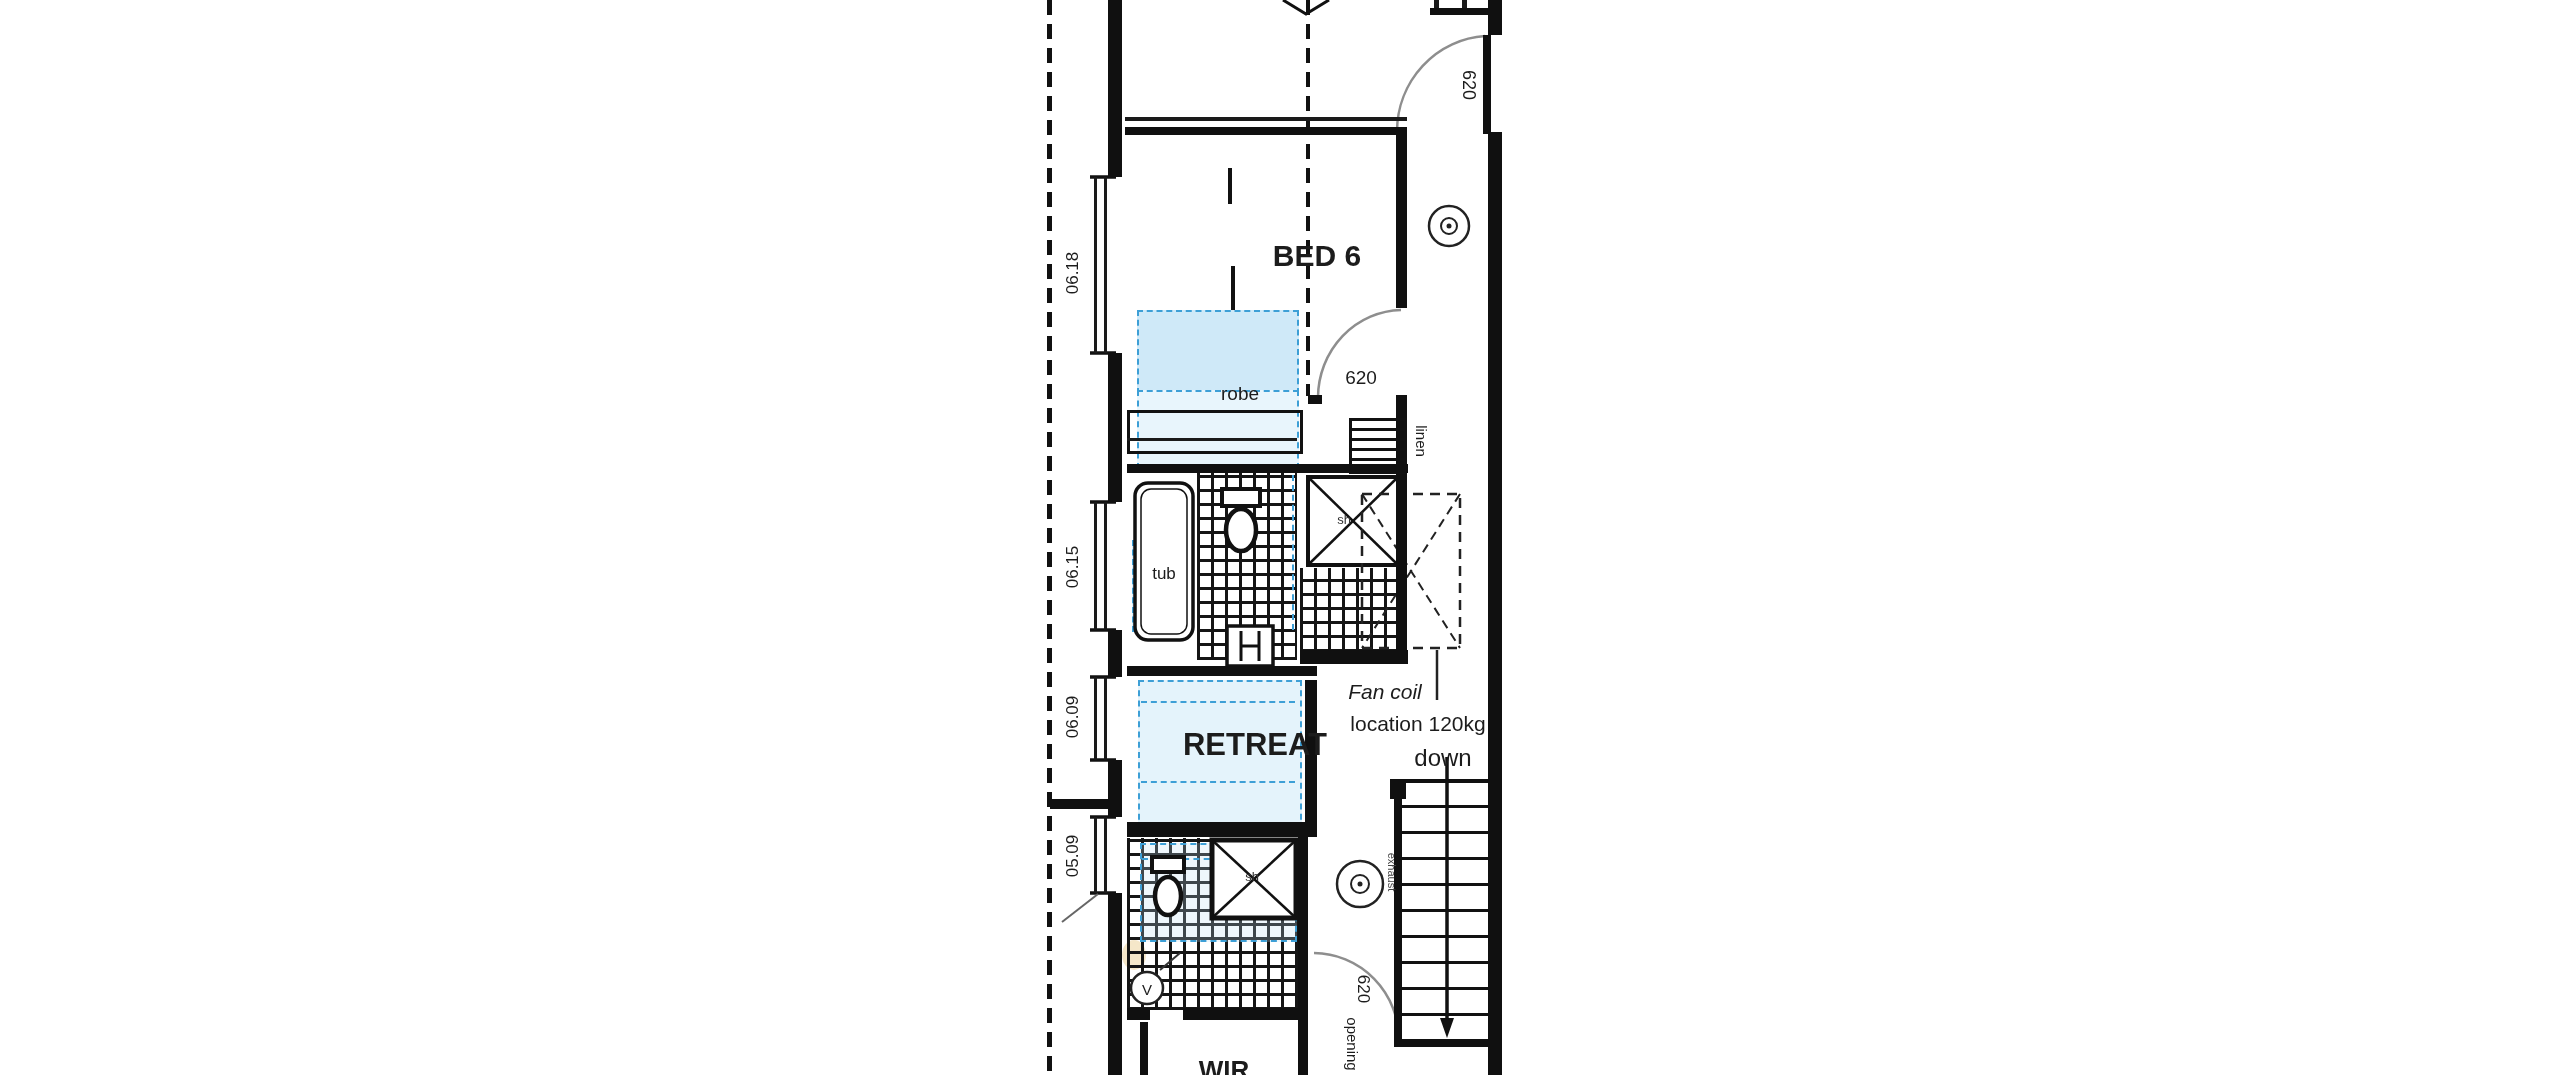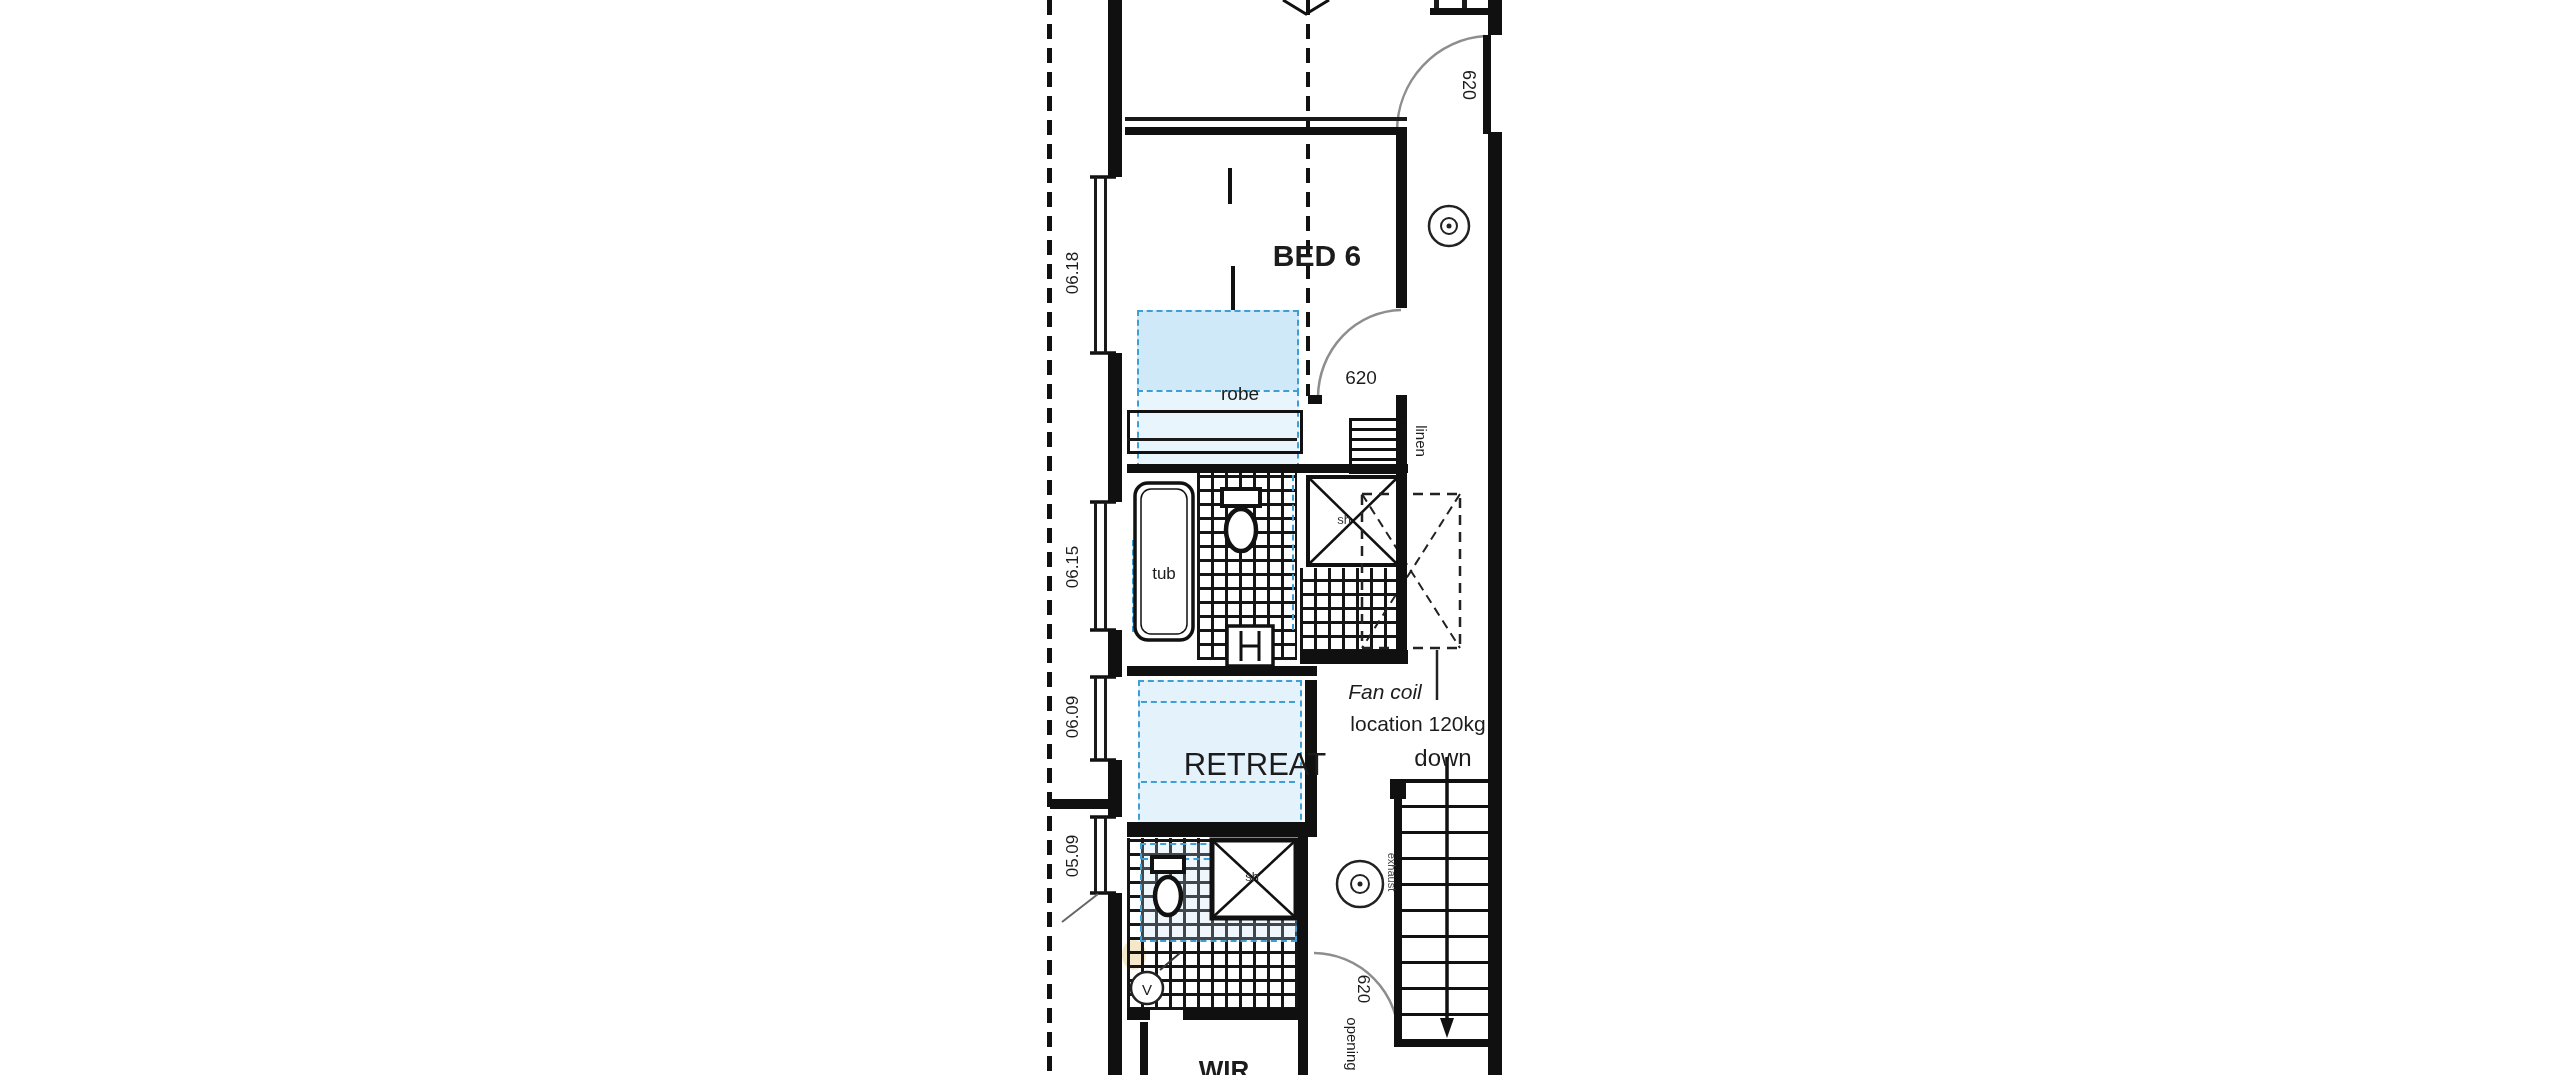--- a/index.html
+++ b/index.html
@@ -165,21 +165,21 @@
   <div class="wall" style="left:1183px;top:1008px;width:124px;height:12px;"></div>
   <div class="wall" style="left:1140px;top:1022px;width:8px;height:53px;"></div>
 
   <div class="wall" style="left:1397px;top:779px;width:91px;height:4px;"></div>
   <div class="wall" style="left:1394px;top:779px;width:8px;height:268px;"></div>
   <div class="wall" style="left:1390px;top:779px;width:16px;height:20px;"></div>
   <div class="wall" style="left:1394px;top:1041px;width:108px;height:6px;"></div>
 
 
   <div class="lbl" style="left:1317px;top:256px;font-size:30px;font-weight:600;">BED 6</div>
-  <div class="lbl" style="left:1255px;top:745px;font-size:31px;font-weight:400;margin-top:20px;">RETREAT</div>
+  <div class="lbl" style="left:1255px;top:745px;font-size:31px;font-weight:700;">RETREAT</div>
   <div class="lbl" style="left:1224px;top:1070px;font-size:26px;font-weight:600;">WIR</div>
 
   <div class="lbl" style="left:1225px;top:394px;font-size:19px;margin-left:15px;">robe</div>
   <div class="lbl" style="left:1164px;top:574px;font-size:17px;">tub</div>
   <div class="lbl rot90" style="left:1421px;top:441px;font-size:15px;">linen</div>
 
   <div class="lbl" style="left:1385px;top:692px;font-size:21px;font-style:italic;">Fan coil</div>
   <div class="lbl" style="left:1418px;top:724px;font-size:21px;z-index:3;">location 120kg</div>
   <div class="lbl" style="left:1443px;top:758px;font-size:24px;">down</div>
 

